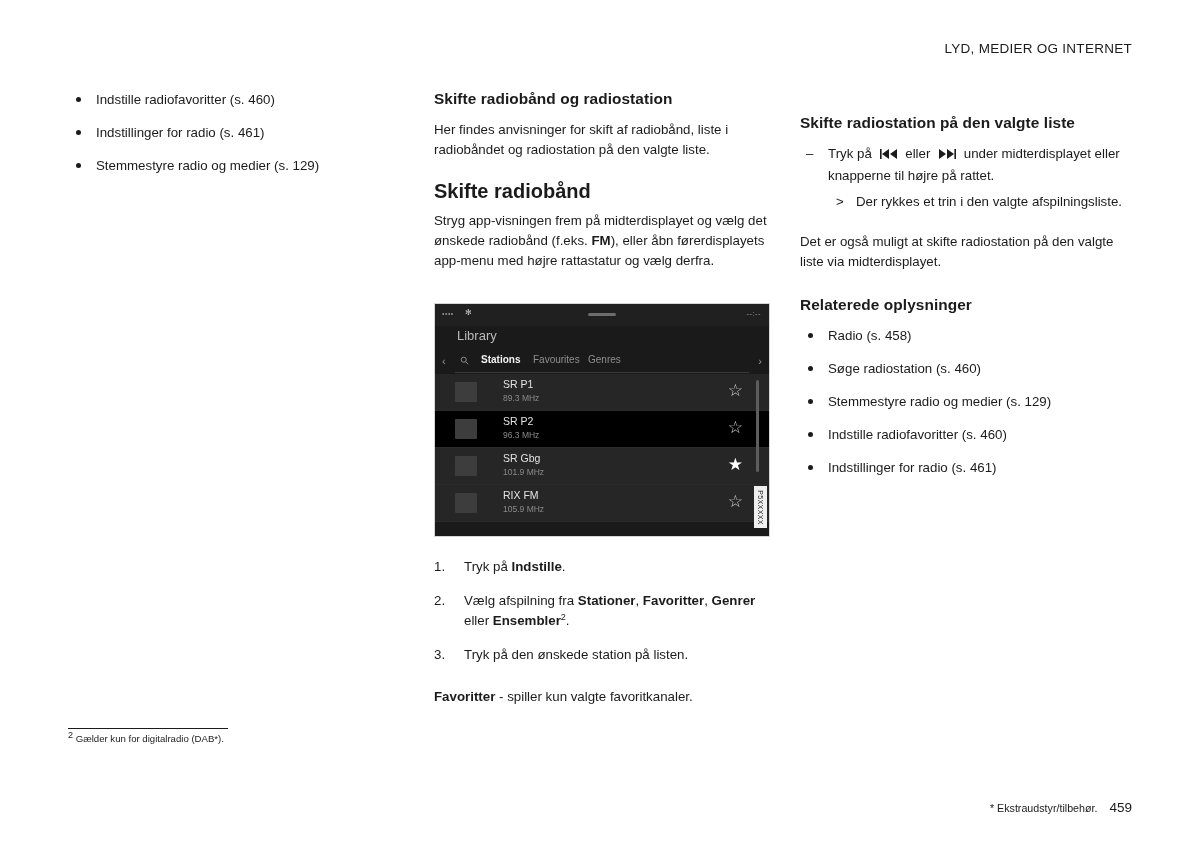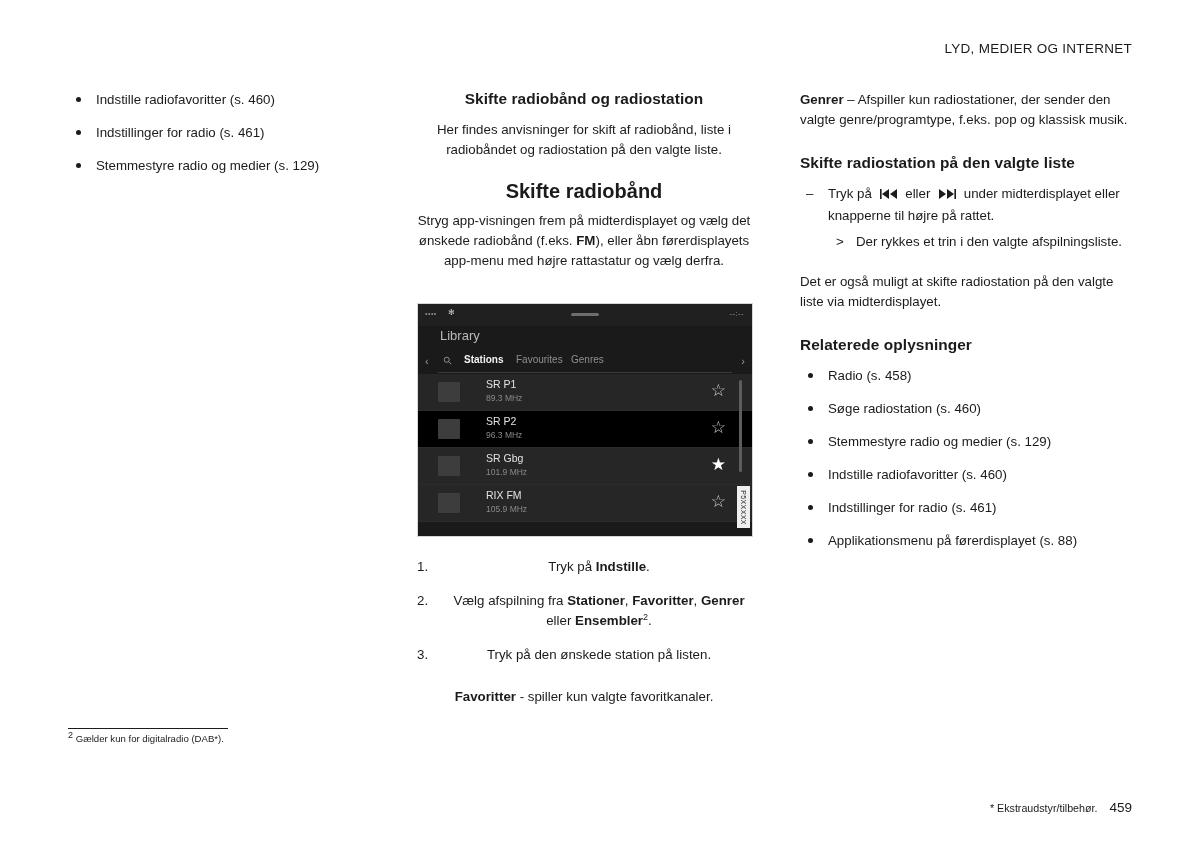--- a/index.html
+++ b/index.html
@@ -29,21 +29,21 @@
     letter-spacing: .02em;
     color: #1b1b1b;
   }
 
   
   .col {
     position: absolute;
     top: 90px;
   }
   .col-left  { left: 68px;  width: 300px; }
-  .col-mid   { left: 417px; width: 334px; text-align: center; }
+  .col-mid   { left: 434px; width: 334px; }
   .col-right { left: 800px; width: 334px; }
 
   
   p {
     margin: 0 0 0 0;
     font-size: 13.3px;
     line-height: 20px;
   }
   h2 {
     font-size: 15.4px;
@@ -451,21 +451,20 @@
         <span class="num">3.</span>
         <span>Tryk på den ønskede station på listen.</span>
       </li>
     </ol>
 
     <div class="sp8"></div>
     <p><b>Favoritter</b><span> - spiller kun valgte favoritkanaler.</span></p>
   </div>
 
   <div class="col col-right">
-    <p><b>Genrer</b><span> – Afspiller kun radiostationer, der sender den valgte genre/programtype, f.eks. pop og klassisk musik.</span></p>
 
     <div class="sp24"></div>
     <h2>Skifte radiostation på den valgte liste</h2>
     <div class="sp12"></div>
 
     <ul class="dashes">
       <li>
         <span class="dash">–</span>
         <span>Tryk på </span><span class="glyph"><svg width="22" height="12" viewBox="0 0 22 12">
               <polygon points="11,1 11,11 4,6" fill="#1b1b1b"></polygon>
@@ -491,21 +490,20 @@
     <div class="sp24"></div>
     <h2>Relaterede oplysninger</h2>
     <div class="sp12"></div>
 
     <ul class="bullets">
       <li><span>Radio (s. 458)</span></li>
       <li><span>Søge radiostation (s. 460)</span></li>
       <li><span>Stemmestyre radio og medier (s. 129)</span></li>
       <li><span>Indstille radiofavoritter (s. 460)</span></li>
       <li><span>Indstillinger for radio (s. 461)</span></li>
-      <li><span>Applikationsmenu på førerdisplayet (s. 88)</span></li>
     </ul>
   </div>
 
   <div class="footnote-rule"></div>
   <div class="footnote"><sup>2</sup> <span>Gælder kun for digitalradio (DAB*).</span></div>
 
   <div class="footer">
     <span>* Ekstraudstyr/tilbehør.</span><span class="pagenum">459</span>
   </div>
 

